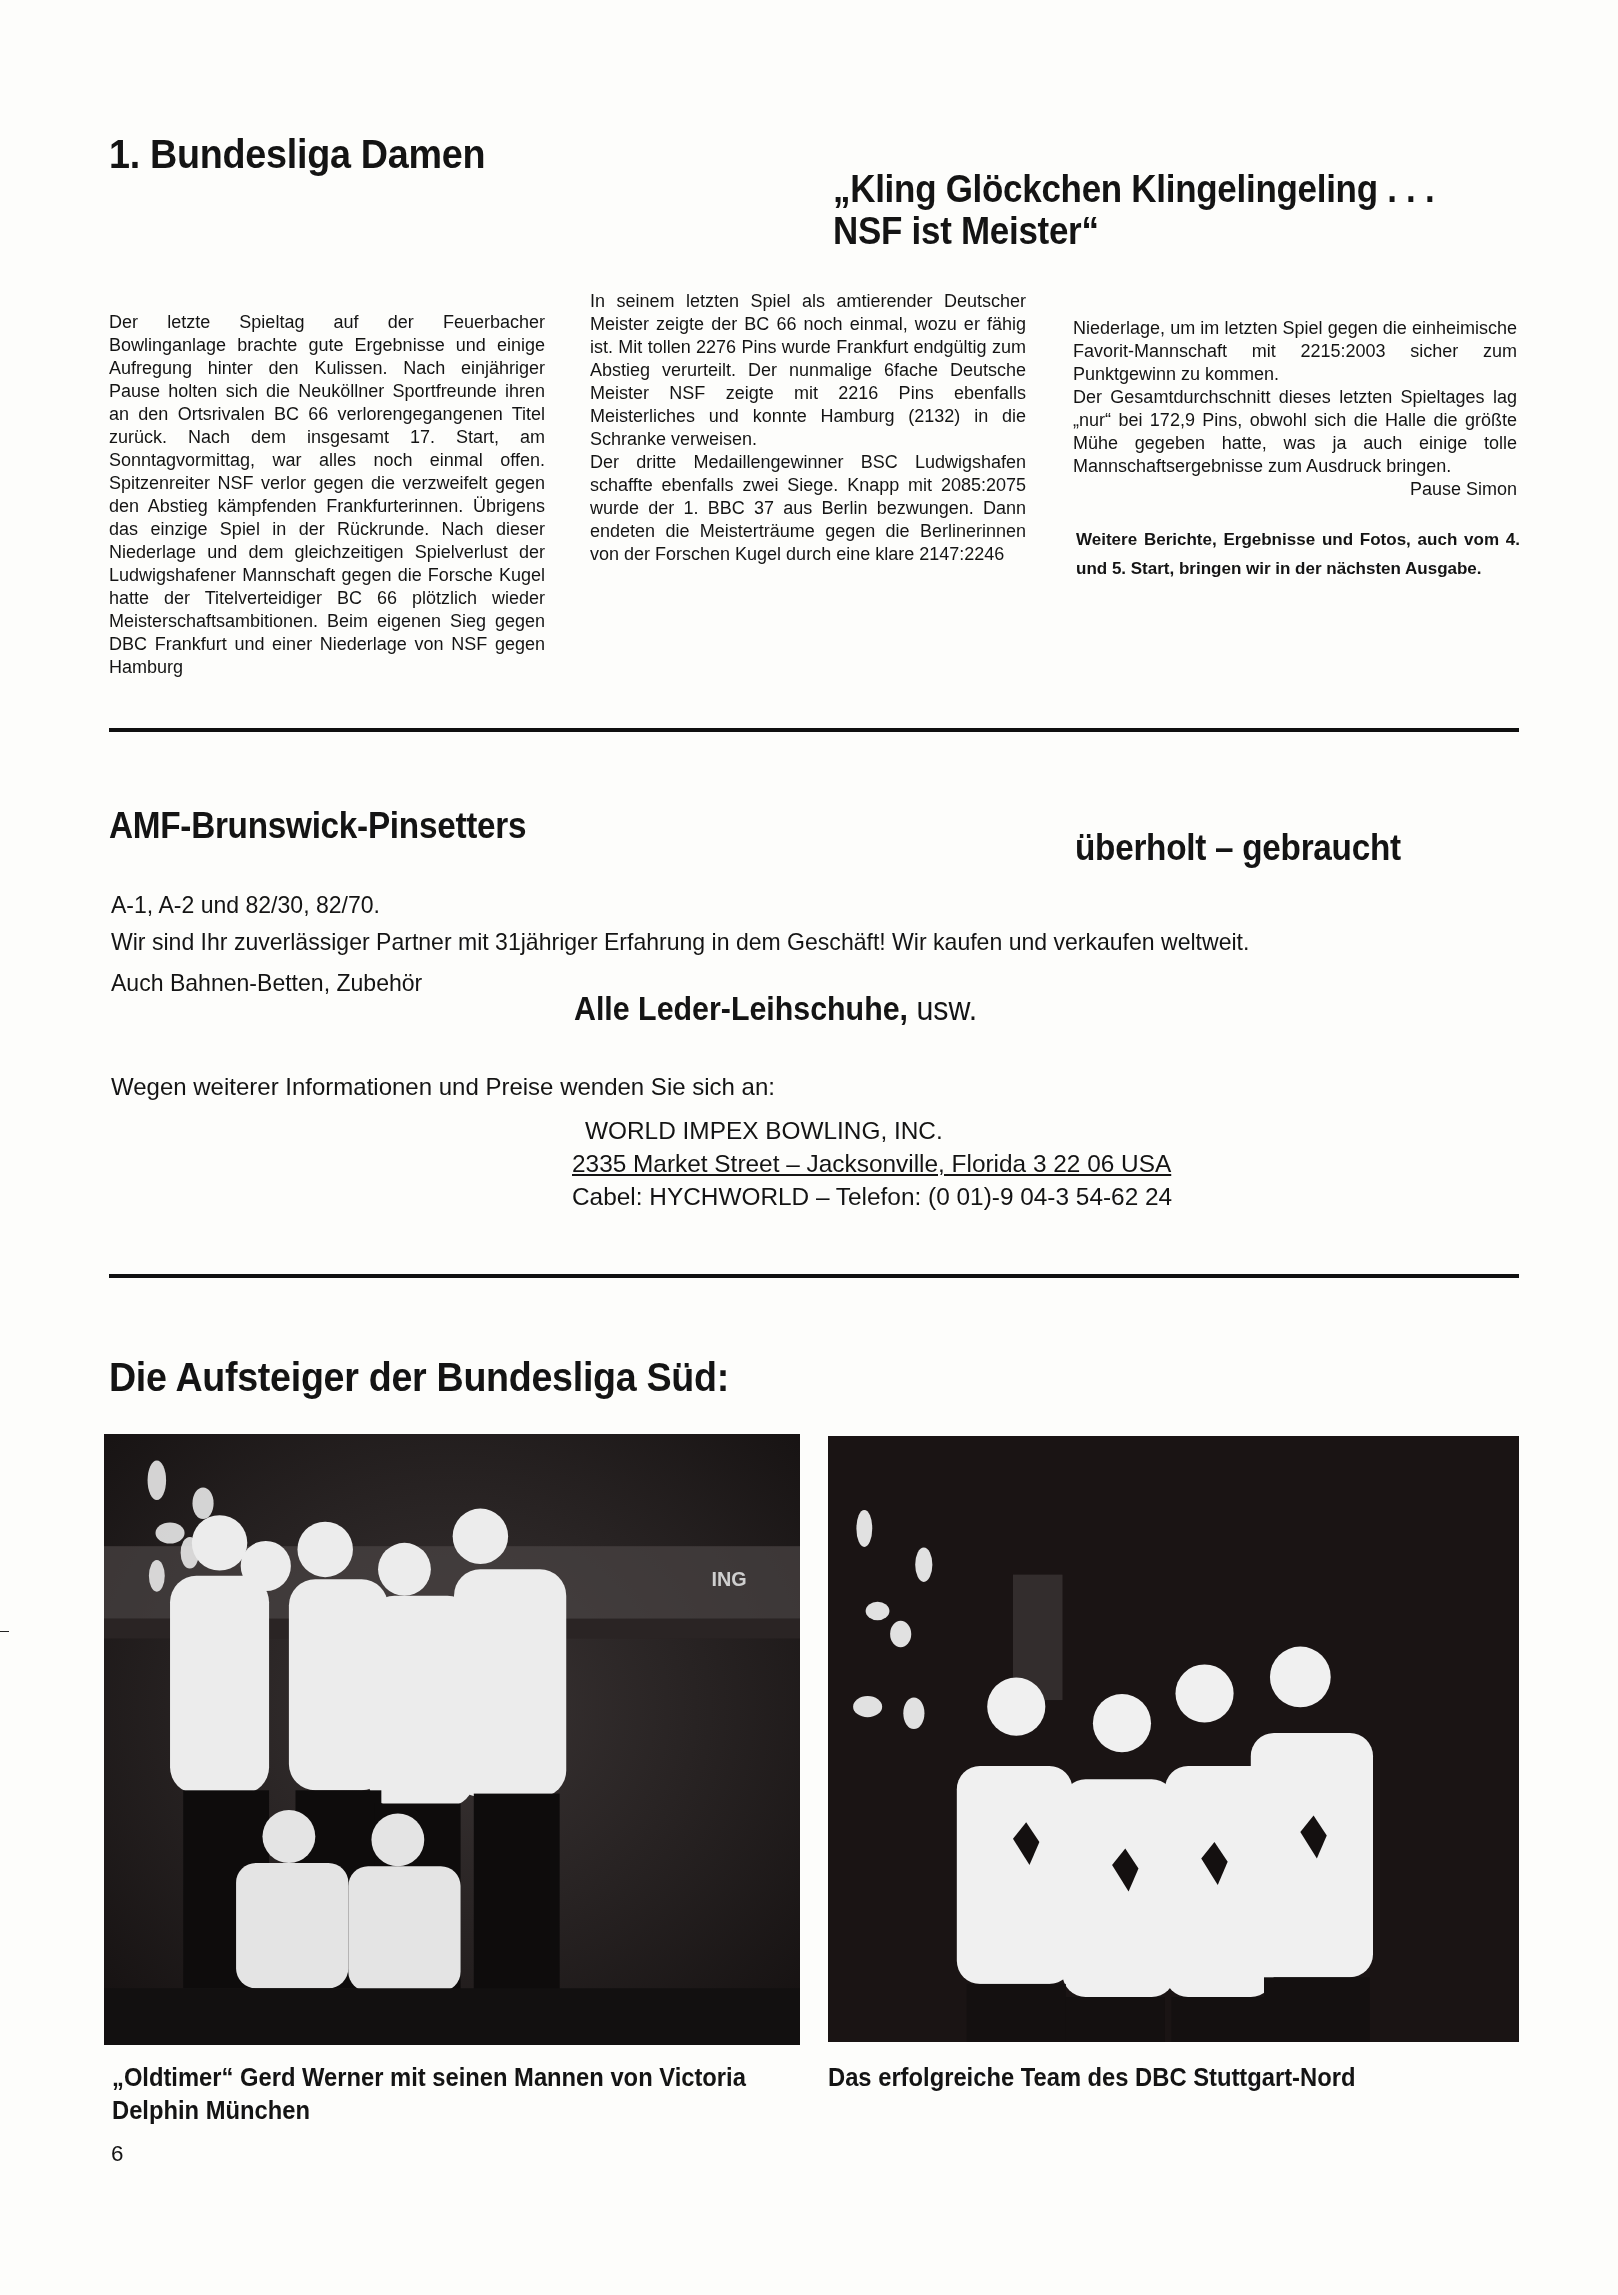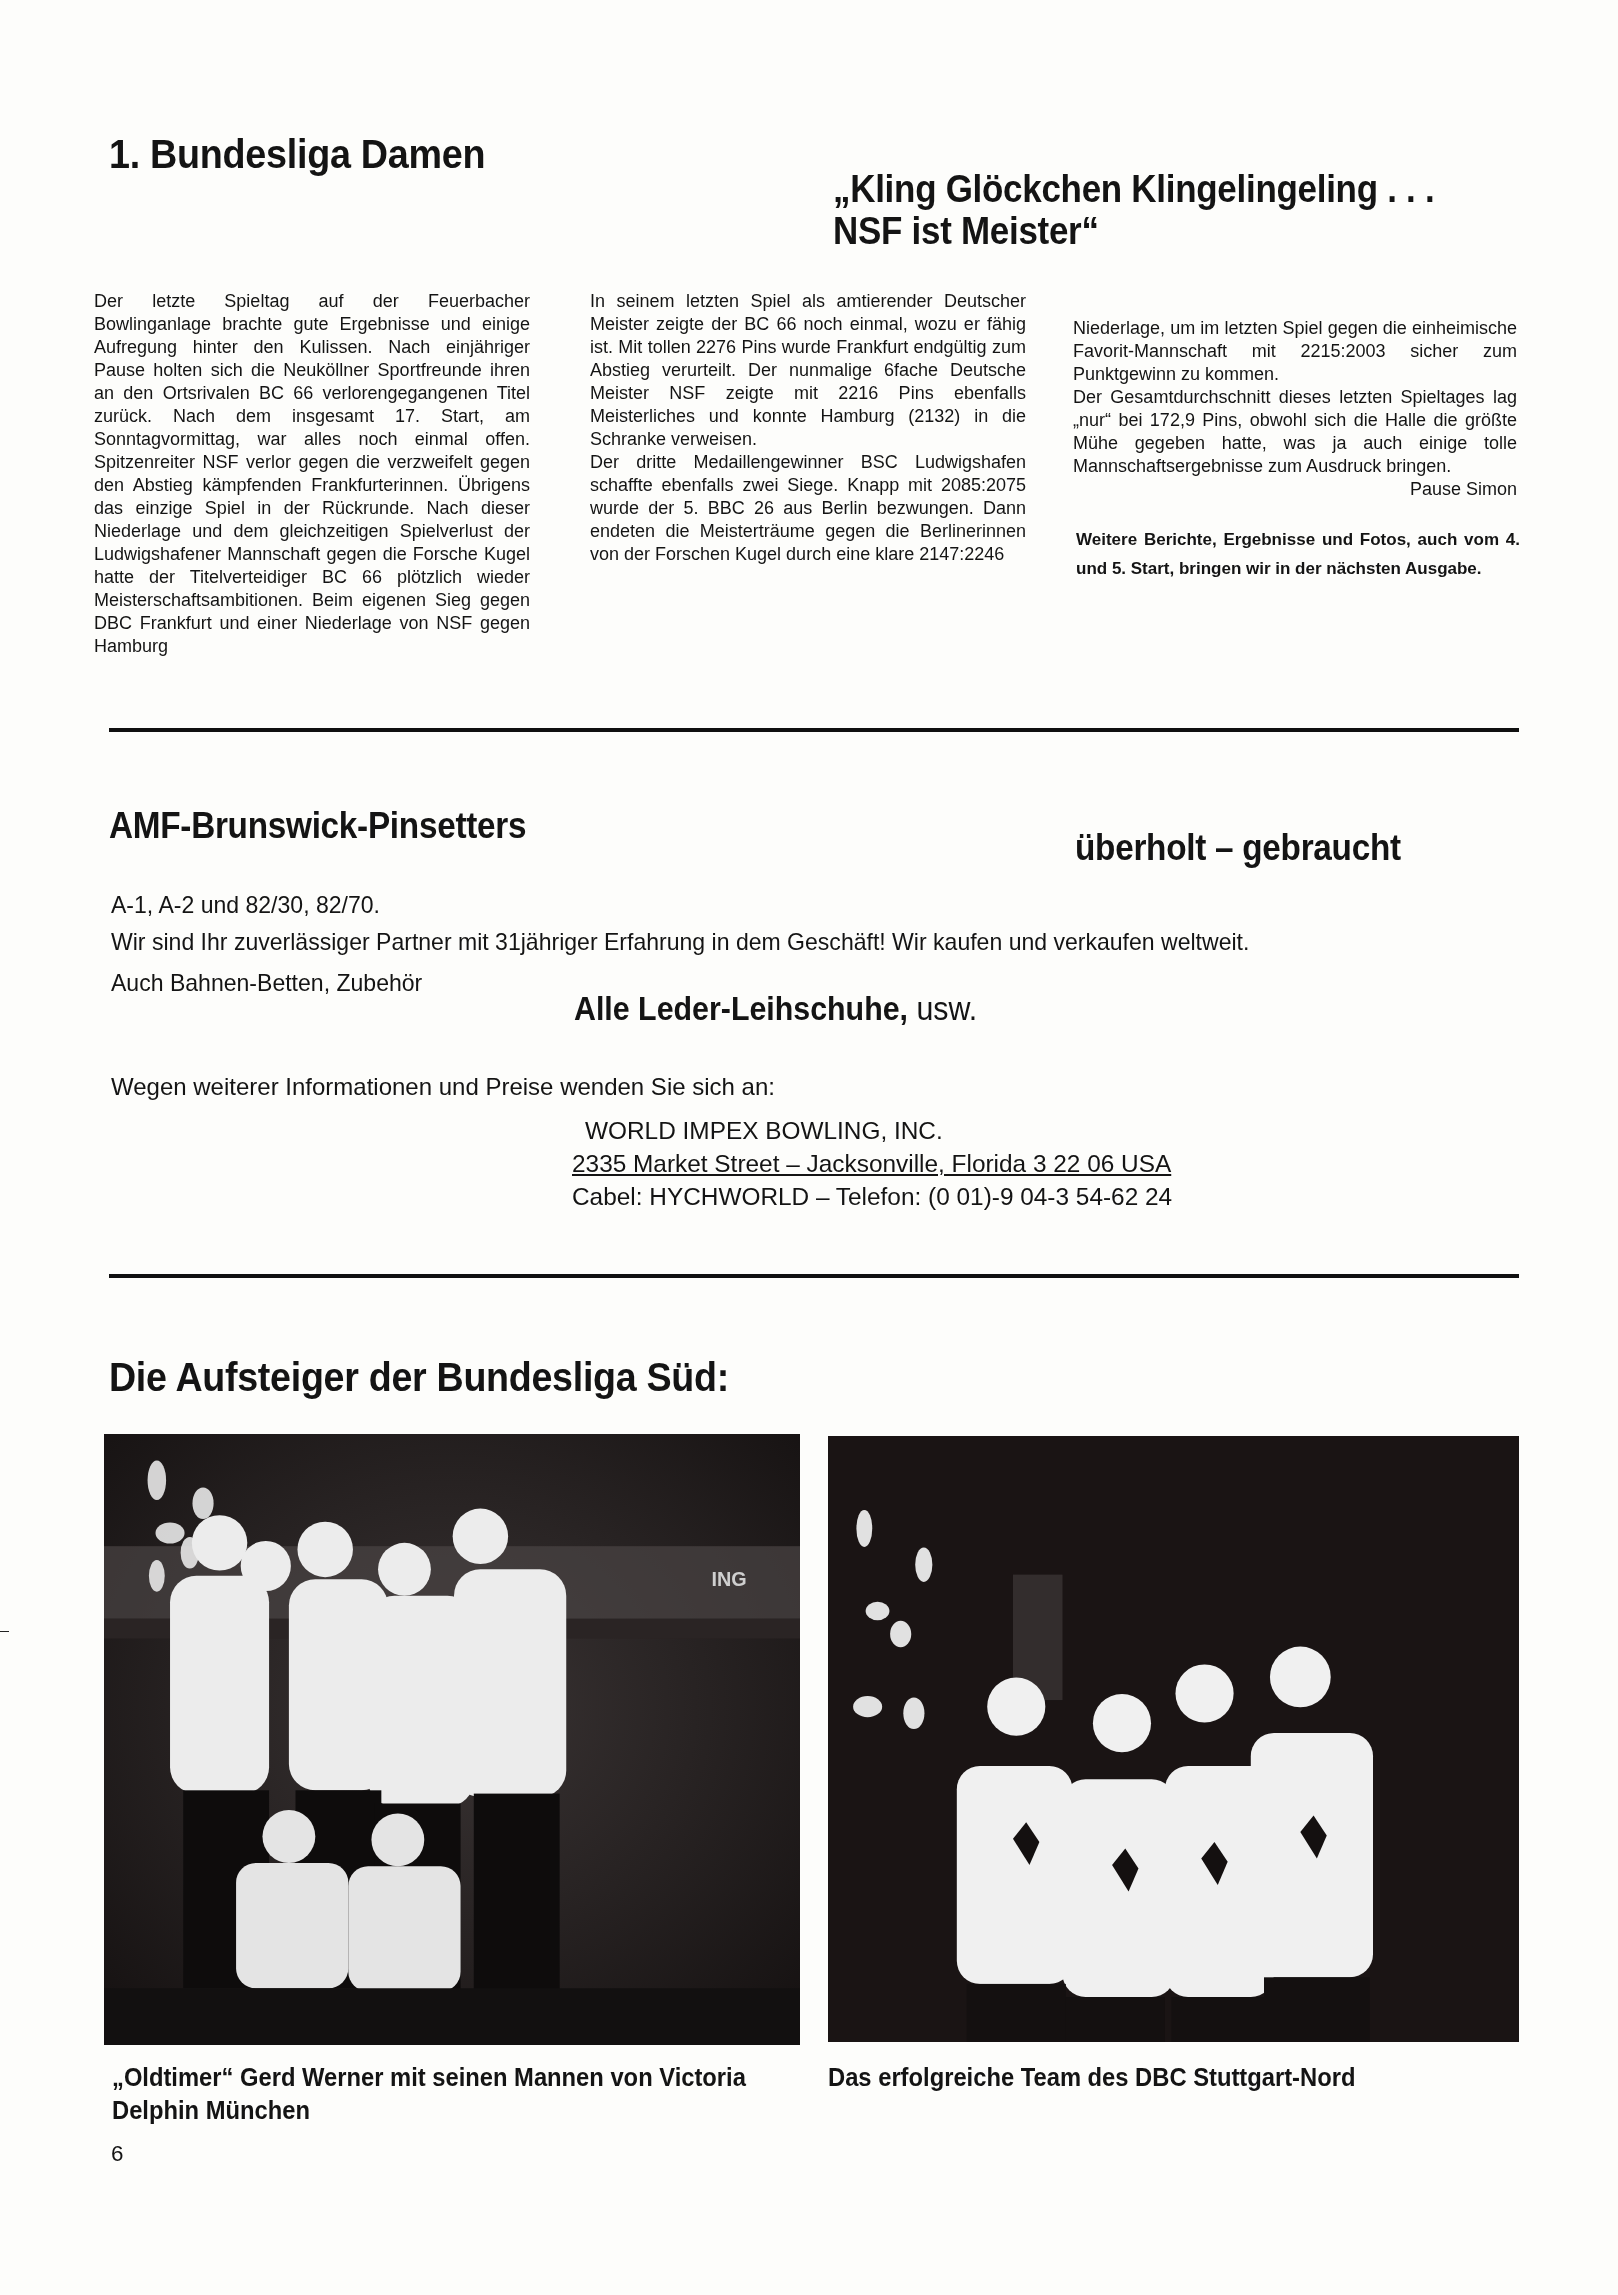--- a/index.html
+++ b/index.html
@@ -11,21 +11,21 @@
   .abs { position: absolute; }
   .h-bold { font-weight: bold; letter-spacing: -0.3px; transform-origin: left top; }
 
   
   #title1 { left: 109px; top: 131px; font-size: 41px; transform: scaleX(0.92); }
   #title2 { left: 833px; top: 168px; font-size: 38px; line-height: 42px; transform: scaleX(0.92); }
 
   
   .col { top: 290px; width: 436px; font-size: 18px; line-height: 23px; text-align: justify; }
   .col p { margin: 0; }
-  #col1 { left: 94px; }
+  #col1 { left: 109px; margin-top: 21px; }
   #col2 { left: 590px; }
   #col3 { left: 1073px; width: 444px; margin-top: 27px; }
   #author { text-align: right; }
   #teaser { left: 1076px; top: 525px; width: 444px; font-size: 17px; line-height: 29px; font-weight: bold; text-align: justify; }
 
   .rule { left: 109px; width: 1410px; height: 4px; background: #101010; }
   #rule1 { top: 728px; }
   #rule2 { top: 1274px; }
 
   
@@ -62,21 +62,21 @@
 <div id="title2" class="abs h-bold">
   <div>„Kling Glöckchen Klingelingeling . . .</div>
   <div>NSF ist Meister“</div>
 </div>
 
 <div id="col1" class="abs col">
   <p>Der letzte Spieltag auf der Feuerbacher Bowlinganlage brachte gute Ergebnisse und einige Aufregung hinter den Kulissen. Nach einjähriger Pause holten sich die Neuköllner Sportfreunde ihren an den Ortsrivalen BC 66 verlorengegangenen Titel zurück. Nach dem insgesamt 17. Start, am Sonntagvormittag, war alles noch einmal offen. Spitzenreiter NSF verlor gegen die verzweifelt gegen den Abstieg kämpfenden Frankfurterinnen. Übrigens das einzige Spiel in der Rückrunde. Nach dieser Niederlage und dem gleichzeitigen Spielverlust der Ludwigshafener Mannschaft gegen die Forsche Kugel hatte der Titelverteidiger BC 66 plötzlich wieder Meisterschaftsambitionen. Beim eigenen Sieg gegen DBC Frankfurt und einer Niederlage von NSF gegen Hamburg</p>
 </div>
 <div id="col2" class="abs col">
   <p>In seinem letzten Spiel als amtierender Deutscher Meister zeigte der BC 66 noch einmal, wozu er fähig ist. Mit tollen 2276 Pins wurde Frankfurt endgültig zum Abstieg verurteilt. Der nunmalige 6fache Deutsche Meister NSF zeigte mit 2216 Pins ebenfalls Meisterliches und konnte Hamburg (2132) in die Schranke verweisen.</p>
-  <p>Der dritte Medaillengewinner BSC Ludwigshafen schaffte ebenfalls zwei Siege. Knapp mit 2085:2075 wurde der 5. BBC 26 aus Berlin bezwungen. Dann endeten die Meisterträume gegen die Berlinerinnen von der Forschen Kugel durch eine klare 2147:2246</p>
+  <p>Der dritte Medaillengewinner BSC Ludwigshafen schaffte ebenfalls zwei Siege. Knapp mit 2085:2075 wurde der 1. BBC 37 aus Berlin bezwungen. Dann endeten die Meisterträume gegen die Berlinerinnen von der Forschen Kugel durch eine klare 2147:2246</p>
 </div>
 <div id="col3" class="abs col">
   <p>Niederlage, um im letzten Spiel gegen die einheimische Favorit-Mannschaft mit 2215:2003 sicher zum Punktgewinn zu kommen.</p>
   <p>Der Gesamtdurchschnitt dieses letzten Spieltages lag „nur“ bei 172,9 Pins, obwohl sich die Halle die größte Mühe gegeben hatte, was ja auch einige tolle Mannschaftsergebnisse zum Ausdruck bringen.</p>
   <p id="author">Pause Simon</p>
 </div>
 <div id="teaser" class="abs">Weitere Berichte, Ergebnisse und Fotos, auch vom 4. und 5. Start, bringen wir in der nächsten Ausgabe.</div>
 
 <div id="rule1" class="abs rule"></div>
 

